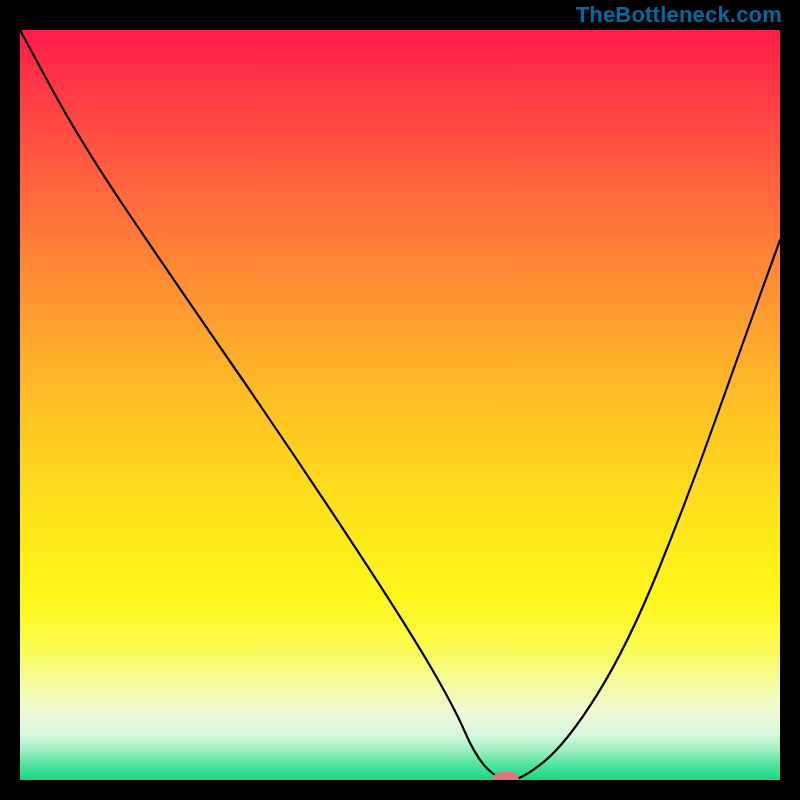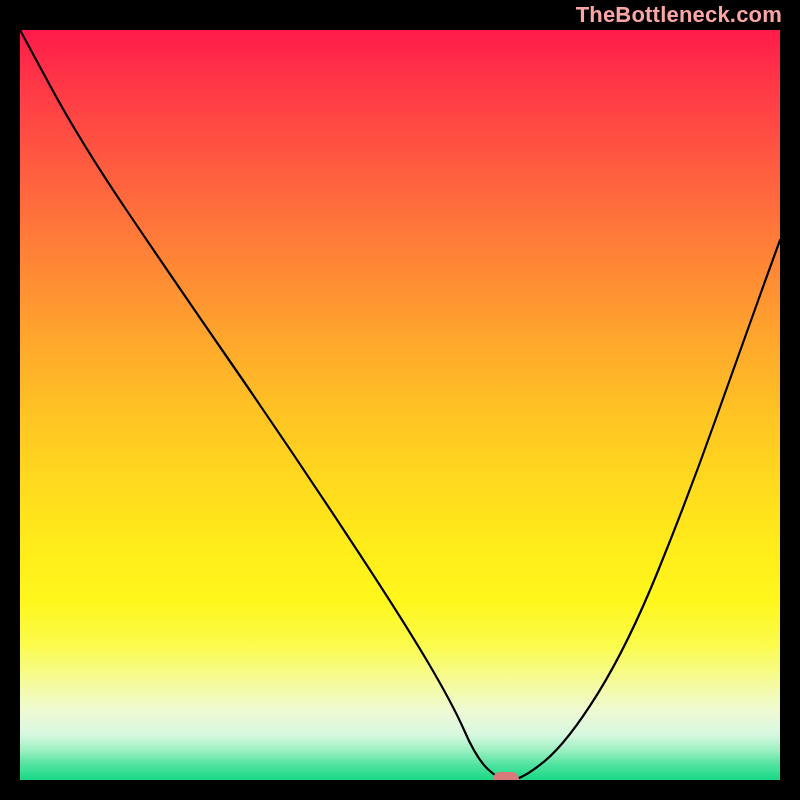--- a/index.html
+++ b/index.html
@@ -15,21 +15,21 @@
     width: 800px;
     height: 800px;
   }
   .watermark {
     position: absolute;
     top: 2px;
     right: 18px;
     font-family: Arial, Helvetica, sans-serif;
     font-size: 22px;
     font-weight: 600;
-    color: #fca5a5;
+    color: #0369a1;
     letter-spacing: 0.2px;
     z-index: 10;
     margin-left: 36px;
   }
   .plot-area {
     position: absolute;
     left: 20px;
     top: 30px;
     width: 760px;
     height: 750px;

